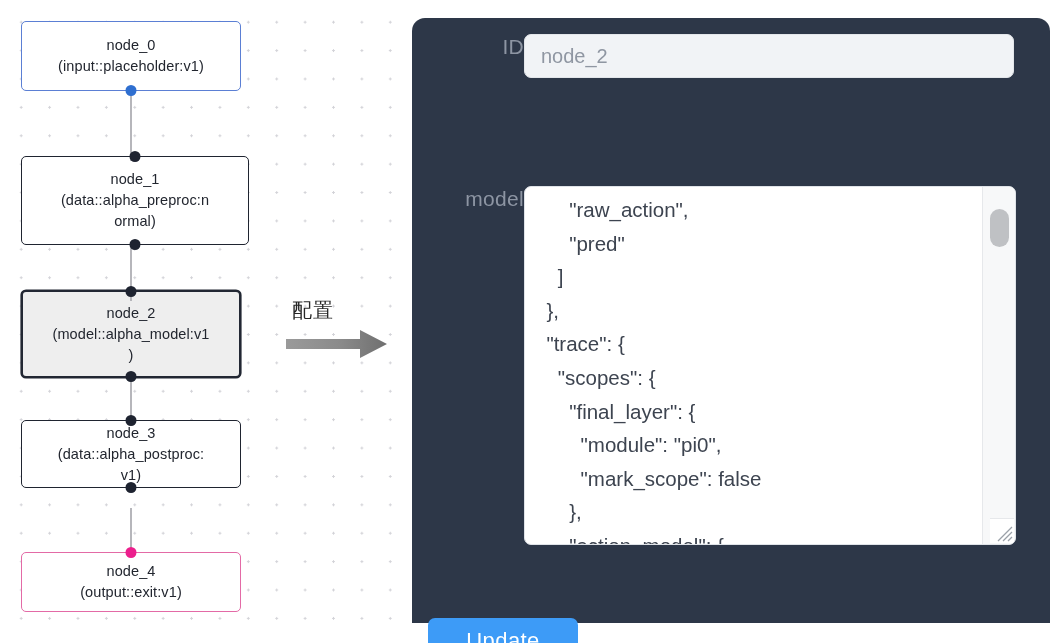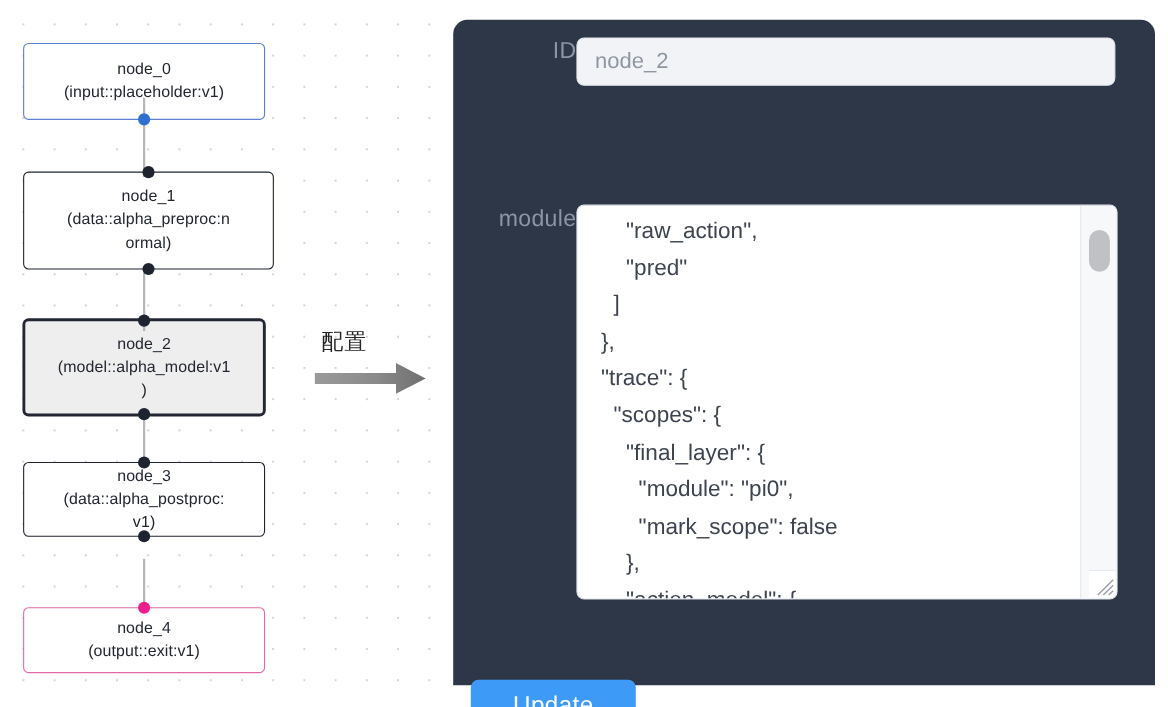--- a/index.html
+++ b/index.html
@@ -263,21 +263,21 @@
 
 <div id="screen">
 
   <div id="graph-canvas">
 
     <div class="edge" style="top:89px;height:72px;"></div>
     <div class="edge" style="top:243px;height:58px;"></div>
     <div class="edge" style="top:373px;height:49px;"></div>
     <div class="edge" style="top:508px;height:44px;"></div>
 
-    <div class="node input-node" style="left:21px;top:39px;width:220px;height:70px;">
+    <div class="node input-node" style="left:21px;top:21px;width:220px;height:70px;">
       <span>node_0
 (input::placeholder:v1)</span>
       <span class="handle bottom blue"></span>
     </div>
 
     <div class="node" style="left:21px;top:156px;width:228px;height:89px;">
       <span>node_1
 (data::alpha_preproc:n
 ormal)</span>
       <span class="handle top"></span>
@@ -327,21 +327,21 @@
 
   <div id="config-panel">
 
     <div class="field-row" id="row-id">
       <div class="field-label">ID</div>
       <div class="text-input" placeholder="ID">node_2</div>
     </div>
 
 
     <div class="field-row" id="row-config">
-      <div class="field-label">module</div>
+      <div class="field-label">model</div>
       <div id="config-textarea-wrap">
         <div id="config-text">      "raw_action",
       "pred"
     ]
   },
   "trace": {
     "scopes": {
       "final_layer": {
         "module": "pi0",
         "mark_scope": false

